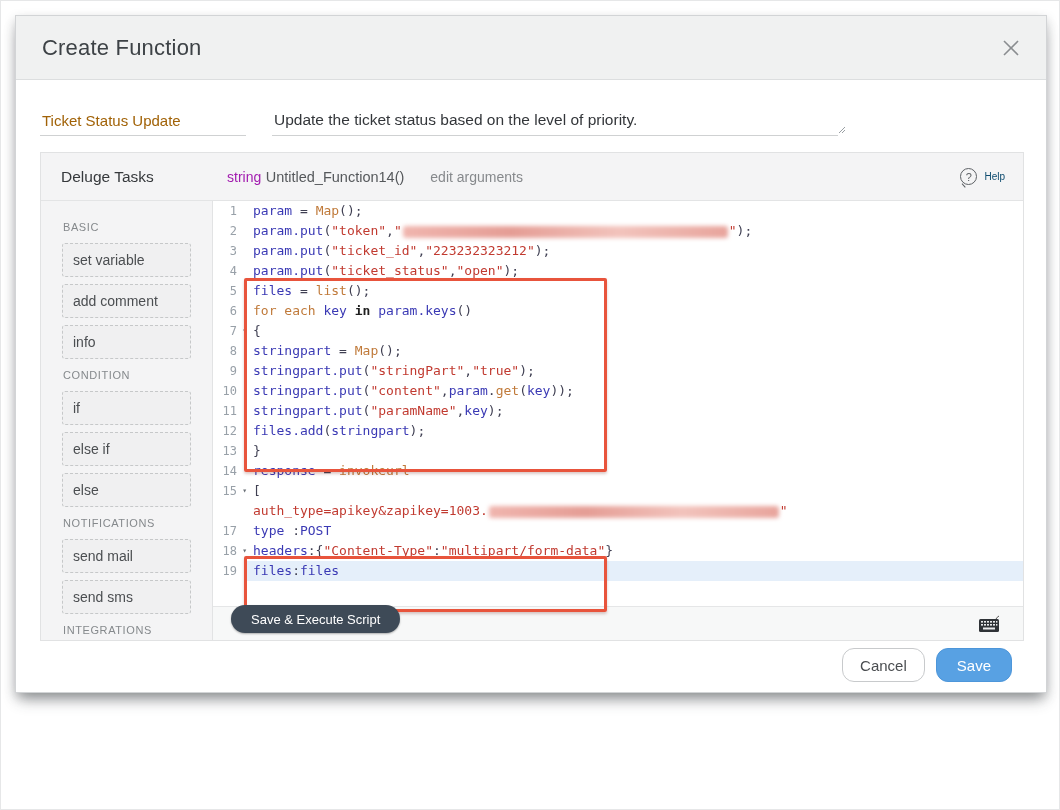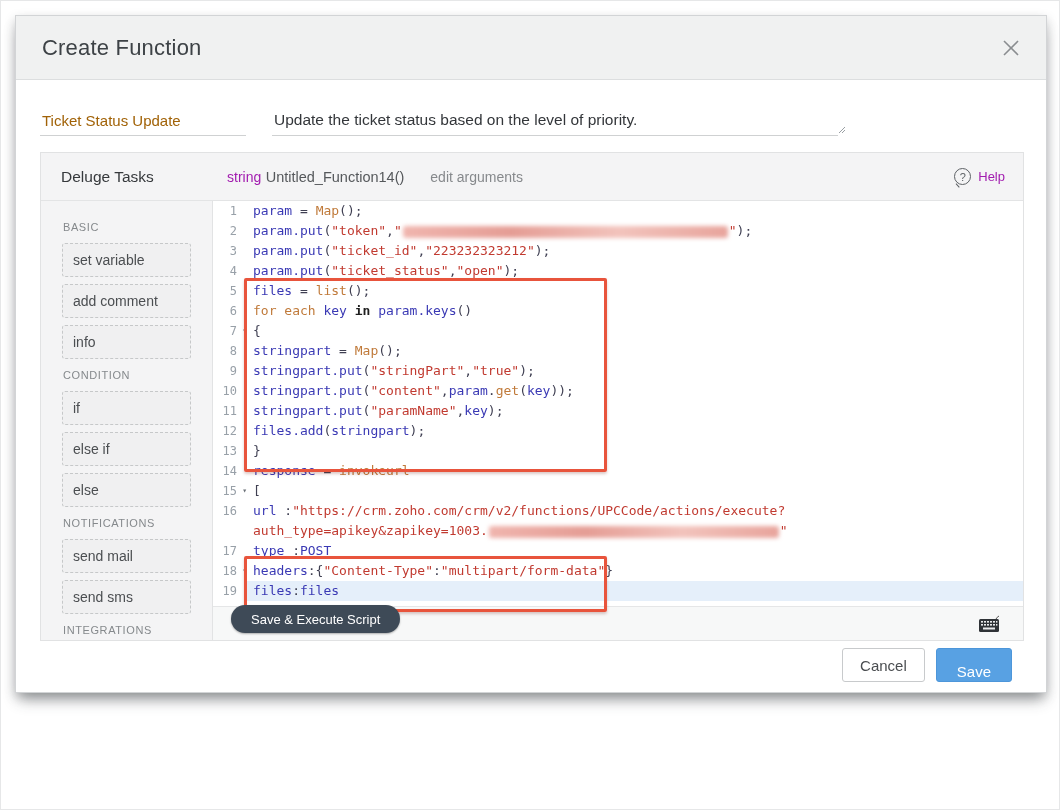--- a/index.html
+++ b/index.html
@@ -23,21 +23,21 @@
   .panel-header{height:48px;display:flex;align-items:center;border-bottom:1px solid #e3e4e5;box-sizing:border-box;}
   .panel-title{flex:0 0 172px;padding-left:20px;box-sizing:border-box;font-size:15.5px;color:#36393c;}
   .sig{margin-left:14px;white-space:nowrap;}
   .sig-type{font-size:14px;color:#a21caf;}
   .sig-name{font-size:14.5px;color:#55585b;}
   .edit-args{margin-left:26px;font-size:14px;color:#86898c;cursor:pointer;}
   .help{margin-left:auto;margin-right:18px;display:flex;align-items:center;gap:7px;cursor:pointer;}
   .help-ic{position:relative;width:17px;height:17px;border:1.4px solid #5d6165;border-radius:50%;display:flex;align-items:center;justify-content:center;
            font-size:11px;color:#5d6165;box-sizing:border-box;}
   .help-ic::after{content:"";position:absolute;left:0px;bottom:-2px;width:5px;height:1.4px;background:#5d6165;transform:rotate(48deg);}
-  .help-label{font-size:13px;color:#a21caf;}
+  .help-label{font-size:10px;color:#0c4a6e;}
   .panel-body{position:absolute;left:0;top:48px;right:0;bottom:0;display:flex;}
   
   .sidebar{flex:0 0 172px;box-sizing:border-box;border-right:1px solid #e2e3e4;background:#f4f4f5;overflow:hidden;padding:14px 21px 0 21px;}
   .sb-label{font-size:11px;color:#85898c;letter-spacing:.6px;margin:6px 0 10px 1px;}
   .sb-item{border:1px dashed #c6c8c9;border-radius:3px;background:#f0f0f1;color:#4b4e51;font-size:14px;
            padding:8px 10px;margin-bottom:7px;cursor:pointer;}
   .sb-sec{margin-bottom:10px;}
   
   .code-area{flex:1;position:relative;background:#fff;overflow:hidden;font-family:"DejaVu Sans Mono",monospace;}
   .code-row{display:flex;height:20px;line-height:20px;font-size:13px;}
@@ -56,23 +56,23 @@
   .redbox{position:absolute;border:3px solid #e8543c;border-radius:2px;box-shadow:0 2px 3px rgba(120,40,30,.25);pointer-events:none;z-index:5;}
   .box1{left:31px;top:77px;width:357px;height:188px;}
   .box2{left:31px;top:355px;width:357px;height:50px;}
   .editor-footer{position:absolute;left:0;right:0;bottom:0;height:34px;background:#f7f8f8;border-top:1px solid #e5e6e7;
                  display:flex;align-items:center;justify-content:flex-end;box-sizing:border-box;padding-right:22px;}
   .kbd-icon{line-height:0;cursor:pointer;}
   .save-exec{position:absolute;left:18px;top:404px;height:28px;border:none;border-radius:14px;background:#3e4a57;color:#fff;
              font-family:"Liberation Sans",sans-serif;font-size:13px;padding:0 20px;box-shadow:0 1px 2px rgba(0,0,0,.3);cursor:pointer;z-index:6;}
   
   .dlg-footer{position:absolute;right:34px;bottom:10px;display:flex;gap:11px;}
-  .btn{height:34px;border-radius:3px;font-family:"Liberation Sans",sans-serif;font-size:15px;cursor:pointer;}
+  .btn{height:34px;border-radius:12px;font-family:"Liberation Sans",sans-serif;font-size:15px;cursor:pointer;}
   .btn-cancel{background:#fff;border:1px solid #c8cacc;color:#4a4d50;padding:0 17px;}
-  .btn-save{background:#58a1e3;border:1px solid #4d96da;color:#fff;padding:14px 20px;}
+  .btn-save{background:#58a1e3;border:1px solid #4d96da;color:#fff;padding:8px 20px;}
 </style>
 </head>
 <body>
 
 <div class="page">
   <div class="dialog">
 
     <div class="dlg-header" style="background: rgb(240, 241, 241);">
       <span class="dlg-title">Create Function</span>
       <span class="close">
@@ -184,24 +184,20 @@
                 <span class="ln">13</span>
                 <span class="lc"><span class="tk-p">}</span></span>
               </div>
               <div class="code-row">
                 <span class="ln">14</span>
                 <span class="lc"><span class="tk-id">response</span><span class="tk-p"> = </span><span class="tk-fn">invokeurl</span></span>
               </div>
               <div class="code-row">
                 <span class="ln">15<span class="fold">▾</span></span>
                 <span class="lc"><span class="tk-p">[</span></span>
-              </div>
-              <div class="code-row">
-                <span class="ln">16</span>
-                <span class="lc"><span class="tk-id">url</span><span class="tk-p"> :</span><span class="tk-s">"https://crm.zoho.com/crm/v2/functions/UPCCode/actions/execute?</span></span>
               </div>
               <div class="code-row">
                 <span class="ln"></span>
                 <span class="lc"><span class="tk-s">auth_type=apikey&amp;zapikey=1003.</span><span class="redact" style="width: 290px;"></span><span class="tk-s">"</span></span>
               </div>
               <div class="code-row">
                 <span class="ln">17</span>
                 <span class="lc"><span class="tk-id">type</span><span class="tk-p"> :</span><span class="tk-id">POST</span></span>
               </div>
               <div class="code-row">

